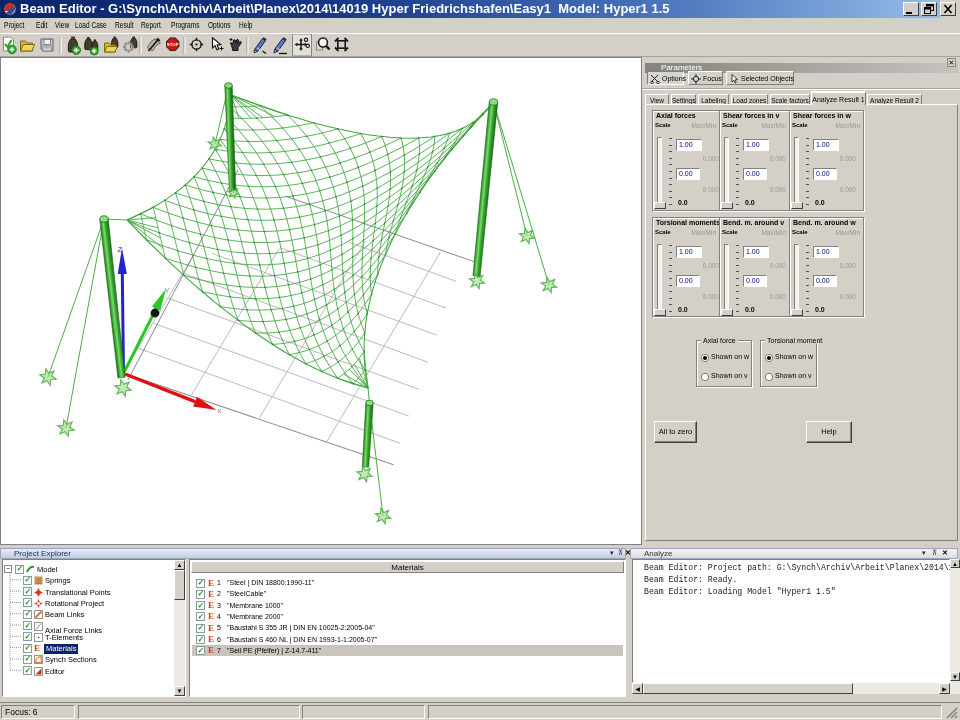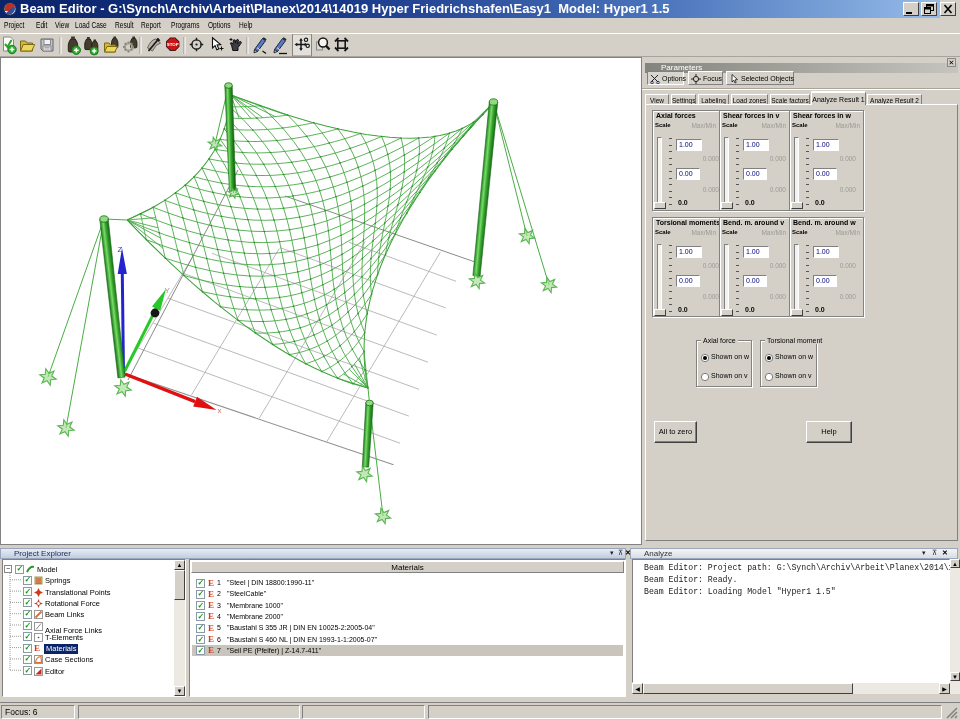--- a/index.html
+++ b/index.html
@@ -747,21 +747,21 @@
         </svg>
       </div>
       <div class="abs nw" style="left:45px;top:39.6px;font-size:7.5px;line-height:9px;color:#000">Translational Points</div>
       <div class="check" style="left:23px;top:50.4px"></div>
       <div class="abs" style="left:34px;top:50.9px">
         <svg style="display:block" width="9" height="9">
           <path d="M4.5 0 L5.8 3.2 L9 4.5 L5.8 5.8 L4.5 9 L3.2 5.8 L0 4.5 L3.2 3.2 Z" fill="#c04028"></path>
           <circle cx="4.5" cy="4.5" r="1.4" fill="#fff"></circle>
         </svg>
       </div>
-      <div class="abs nw" style="left:45px;top:50.9px;font-size:7.5px;line-height:9px;color:#000">Rotational Force</div>
+      <div class="abs nw" style="left:45px;top:50.9px;font-size:7.5px;line-height:9px;color:#000">Rotational Project</div>
       <div class="check" style="left:23px;top:61.7px"></div>
       <div class="abs" style="left:34px;top:62.2px">
         <svg style="display:block" width="9" height="9">
           <rect x="0.5" y="0.5" width="8" height="8" fill="#fff" stroke="#999"></rect>
           <path d="M1.5 7.5 L7.5 1.5" stroke="#e07030" stroke-width="2"></path>
         </svg>
       </div>
       <div class="abs nw" style="left:45px;top:62.2px;font-size:7.5px;line-height:9px;color:#000">Beam Links</div>
       <div class="check" style="left:23px;top:73.0px"></div>
       <div class="abs" style="left:34px;top:73.5px">
@@ -784,21 +784,21 @@
         <div style="width:9px;height:9px;color:#d43a1a;font-size:9px;font-weight:bold;font-family:'Liberation Serif',serif;line-height:9px">E</div>
       </div>
       <div class="abs nw" style="left:44px;top:95.6px;background:#0a246a;color:#fff;font-size:7.5px;padding:0 2px;line-height:10px">Materials</div>
       <div class="check" style="left:23px;top:106.9px"></div>
       <div class="abs" style="left:34px;top:107.4px">
         <svg style="display:block" width="9" height="9">
           <rect x="0.5" y="0.5" width="8" height="8" fill="#fff" stroke="#999"></rect>
           <path d="M1.5 7.5 Q2 2 7 1.5 L7.5 7.5 Z" fill="none" stroke="#e07030" stroke-width="1.2"></path>
         </svg>
       </div>
-      <div class="abs nw" style="left:45px;top:107.4px;font-size:7.5px;line-height:9px;color:#000">Case Sections</div>
+      <div class="abs nw" style="left:45px;top:107.4px;font-size:7.5px;line-height:9px;color:#000">Synch Sections</div>
       <div class="check" style="left:23px;top:118.2px"></div>
       <div class="abs" style="left:34px;top:118.7px">
         <svg style="display:block" width="9" height="9">
           <rect x="0.5" y="0.5" width="8" height="8" fill="#fff" stroke="#999"></rect>
           <path d="M1.5 7.5 L7.5 7.5 L7.5 1.5 Z" fill="#c03020"></path>
         </svg>
       </div>
       <div class="abs nw" style="left:45px;top:118.7px;font-size:7.5px;line-height:9px;color:#000">Editor</div>
       <div class="abs" style="left:174px;top:12px;width:11px;height:136px;background:#ece9e2"></div>
       <div class="sbtn" style="left:174px;top:12px;width:11px;height:10px;line-height:9px">▲</div>

